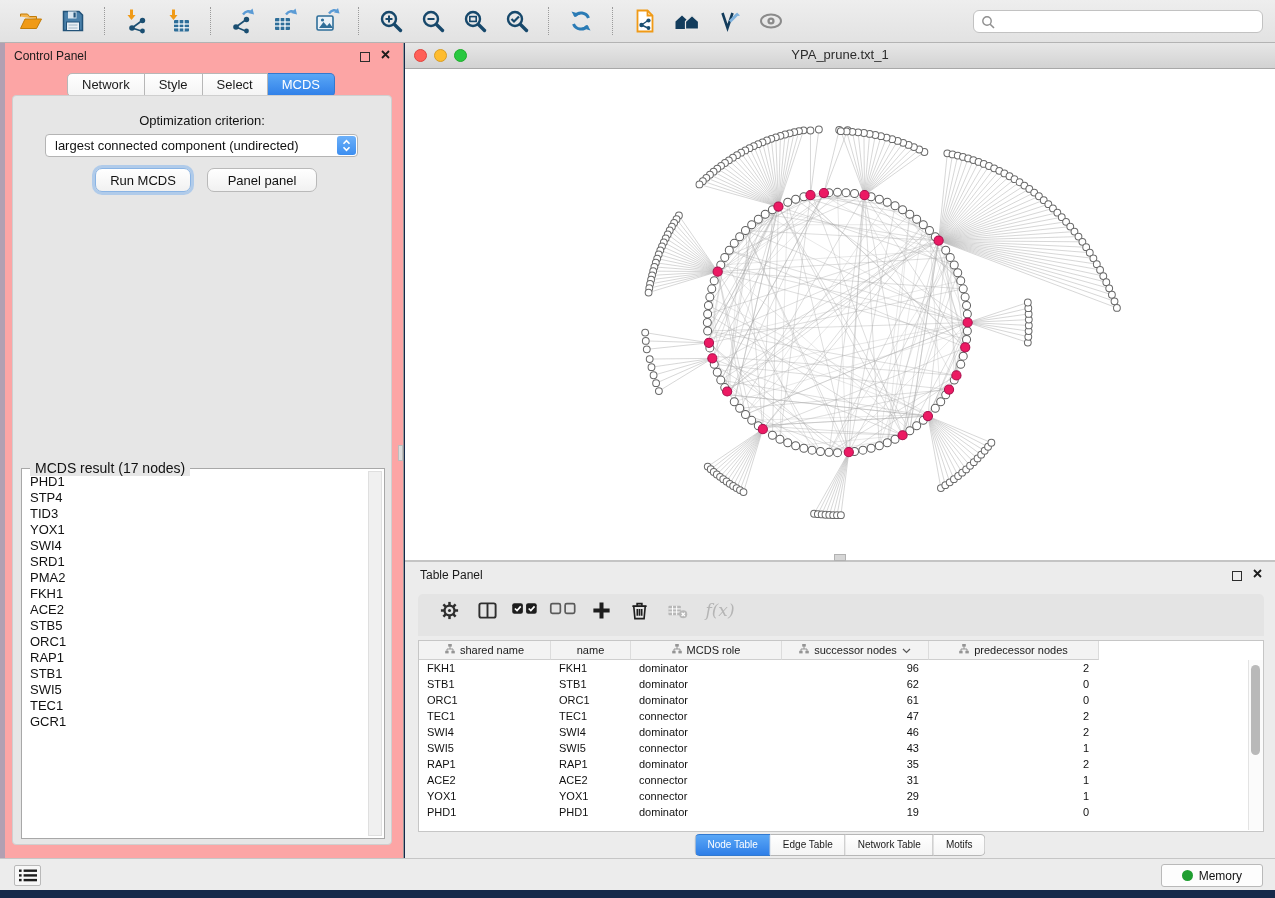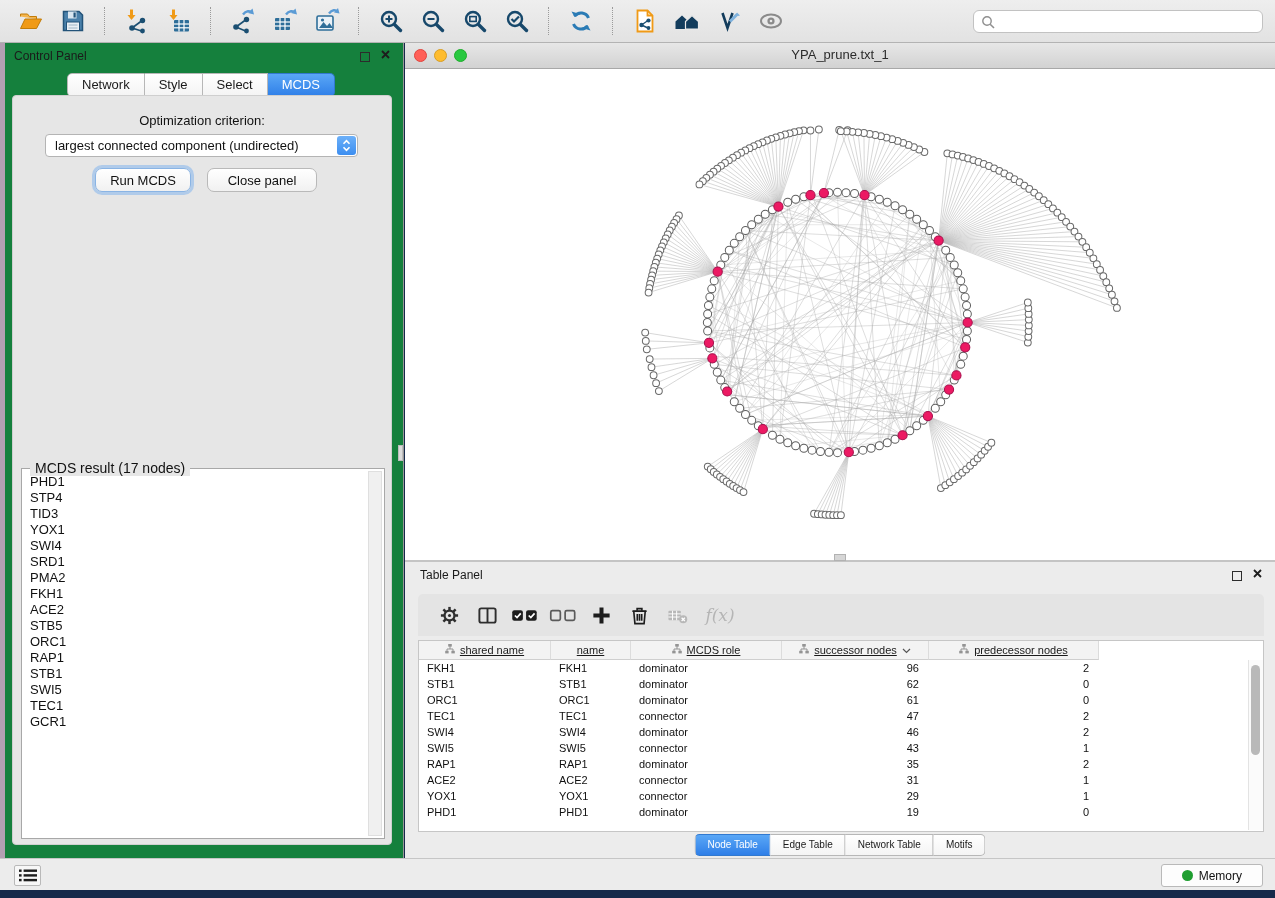--- a/index.html
+++ b/index.html
@@ -6,21 +6,21 @@
   .screen{position:relative;width:1275px;height:898px;background:#16294a;font-family:"Liberation Sans",sans-serif;overflow:hidden;-webkit-font-smoothing:antialiased;}
   .strip-left{position:absolute;left:0;top:43px;width:5px;height:847px;background:#b2a0b2;}
   
   .toolbar{position:absolute;left:0;top:0;width:1275px;height:43px;background:linear-gradient(#eeeeee,#e2e2e2);border-bottom:1px solid #b3b3b3;display:flex;align-items:center;padding-left:10px;box-sizing:border-box;}
   .tb{width:34px;height:34px;background:none;border:none;display:flex;align-items:center;justify-content:center;padding:0;margin:0 4px;cursor:pointer;}
   .tbi{width:26px;height:26px;display:block;}
   .tbsep{width:1px;height:28px;border-left:1px dotted #9a9a9a;margin:0 10px;}
   .search{position:absolute;right:12px;top:10px;width:290px;height:23px;border:1px solid #c2c2c2;border-radius:6px;background:#fff;display:flex;align-items:center;padding-left:7px;box-sizing:border-box;}
   .search input{border:none;outline:none;flex:1;font-size:12px;background:transparent;margin-left:5px;font-family:"Liberation Sans",sans-serif;}
   
-  .control-panel{position:absolute;left:5px;top:43px;width:399px;height:815px;background:#15803d;border-right:1px solid #989898;box-sizing:border-box;}
+  .control-panel{position:absolute;left:5px;top:43px;width:399px;height:815px;background:#fca5a5;border-right:1px solid #989898;box-sizing:border-box;}
   .panel-title{position:absolute;left:9px;top:6px;font-size:12px;color:#1a1a1a;}
   .float-ic{position:absolute;right:33px;top:9px;width:8px;height:8px;border:1.5px solid #2c2c2c;display:block;cursor:pointer;}
   .close-ic{position:absolute;right:13px;top:7px;cursor:pointer;line-height:0;}
   .segtabs{display:flex;}
   .cp-tabs{position:absolute;left:62px;top:30px;}
   .seg{height:22px;line-height:22px;padding:0 14px;font-size:13px;background:linear-gradient(#ffffff,#f4f4f4);border:1px solid #b7b7b7;border-left:none;color:#1a1a1a;cursor:pointer;}
   .seg:first-child{border-left:1px solid #b7b7b7;border-radius:5px 0 0 5px;}
   .seg:last-child{border-radius:0 5px 5px 0;}
   .seg-active{background:linear-gradient(#5aa7f6,#2f7fe8);border-color:#3279cf;color:#fff;}
   .seg-sm{height:20px;line-height:20px;padding:0 12px;font-size:10px;}
@@ -44,27 +44,27 @@
   .tl-yellow{left:29px;background:#febc2e;border:1px solid #d89e24;}
   .tl-green{left:49px;background:#28c840;border:1px solid #1dad2b;}
   .net-title{position:absolute;width:100%;text-align:center;top:4px;font-size:13px;color:#2b2b2b;}
   .net-canvas{position:absolute;top:26px;left:0;width:870px;height:493px;background:#fff;}
   .h-divider{position:absolute;left:405px;top:560px;width:870px;height:2px;background:#c4c4c4;cursor:row-resize;}
   .h-grip{position:absolute;left:50%;margin-left:-6px;top:-6px;width:12px;height:7px;background:#d6d6d6;border:1px solid #b2b2b2;box-sizing:border-box;}
   .v-grip{position:absolute;right:0;top:402px;width:5px;height:16px;background:#dcdcdc;border:1px solid #bdbdbd;box-sizing:border-box;cursor:col-resize;}
   
   .table-panel{position:absolute;left:405px;top:562px;width:870px;height:296px;background:#ececec;}
   .tp-toolbar{position:absolute;left:13px;top:32px;width:846px;height:42px;background:#e4e4e4;border-radius:5px 5px 0 0;display:flex;align-items:center;padding-left:12px;box-sizing:border-box;}
-  .tpi{width:30px;height:30px;display:flex;align-items:center;justify-content:center;background:none;border:none;padding:0;margin:0 4px;cursor:pointer;}
+  .tpi{width:30px;height:30px;display:flex;align-items:flex-start;justify-content:center;background:none;border:none;padding:0;margin:0 4px;cursor:pointer;}
   .tpg{width:21px;height:21px;display:block;}
   .tpg2{width:28px;height:17px;display:block;}
   .fx{font-family:"DejaVu Serif",serif;font-style:italic;font-size:17px;color:#b5b5b5;}
   .table-box{position:absolute;left:13px;top:78px;width:846px;height:192px;background:#fff;border:1px solid #c6c6c6;box-sizing:border-box;}
   .t-header{position:absolute;top:0;left:0;height:19px;display:flex;}
-  .th-cell{display:flex;align-items:center;justify-content:center;gap:5px;background:#f3f3f3;border-right:1px solid #dcdcdc;border-bottom:1px solid #cfcfcf;height:19px;box-sizing:border-box;font-size:11px;color:#1a1a1a;cursor:pointer;text-decoration:underline;}
+  .th-cell{display:flex;align-items:center;justify-content:center;gap:5px;background:#f3f3f3;border-right:1px solid #dcdcdc;border-bottom:1px solid #cfcfcf;height:19px;box-sizing:border-box;font-size:11px;color:#1a1a1a;cursor:pointer;}
   .t-rows{position:absolute;top:19px;left:0;right:16px;bottom:0;overflow:hidden;}
   .t-row{display:flex;height:16px;align-items:center;}
   .t-cell{box-sizing:border-box;font-size:11px;color:#111;white-space:nowrap;overflow:hidden;}
   .t-cell.txt{padding-left:8px;}
   .t-cell.num{text-align:right;padding-right:10px;}
   .t-scroll{position:absolute;top:19px;right:0;width:15px;bottom:1px;background:#fbfbfb;border-left:1px solid #e3e3e3;box-sizing:border-box;cursor:pointer;}
   .t-thumb{position:absolute;top:5px;left:2px;width:9px;height:90px;background:#b9b9b9;border-radius:5px;}
   .tp-tabs{position:absolute;left:50%;transform:translateX(-50%);top:272px;}
   
   .status-bar{position:absolute;left:0;top:858px;width:1275px;height:32px;background:#ececec;border-top:1px solid #c6c6c6;box-sizing:border-box;}
@@ -257,21 +257,21 @@
       <div class="dropdown">
         <span class="dd-text">largest connected component (undirected)</span>
         <span class="dd-step">
             <svg width="9" height="13" viewBox="0 0 9 13">
               <path d="M1.5 4.8L4.5 1.6 7.5 4.8" stroke="#fff" stroke-width="1.6" fill="none"></path>
               <path d="M1.5 8.2L4.5 11.4 7.5 8.2" stroke="#fff" stroke-width="1.6" fill="none"></path>
             </svg>
           </span>
       </div>
       <button class="mac-btn btn-run">Run MCDS</button>
-      <button class="mac-btn btn-close">Close panel</button>
+      <button class="mac-btn btn-close">Panel panel</button>
       <div class="groupbox">
         <span class="gb-label">MCDS result (17 nodes)</span>
         <div class="result-list">
             <div class="rl-item">PHD1</div>
             <div class="rl-item">STP4</div>
             <div class="rl-item">TID3</div>
             <div class="rl-item">YOX1</div>
             <div class="rl-item">SWI4</div>
             <div class="rl-item">SRD1</div>
             <div class="rl-item">PMA2</div>

